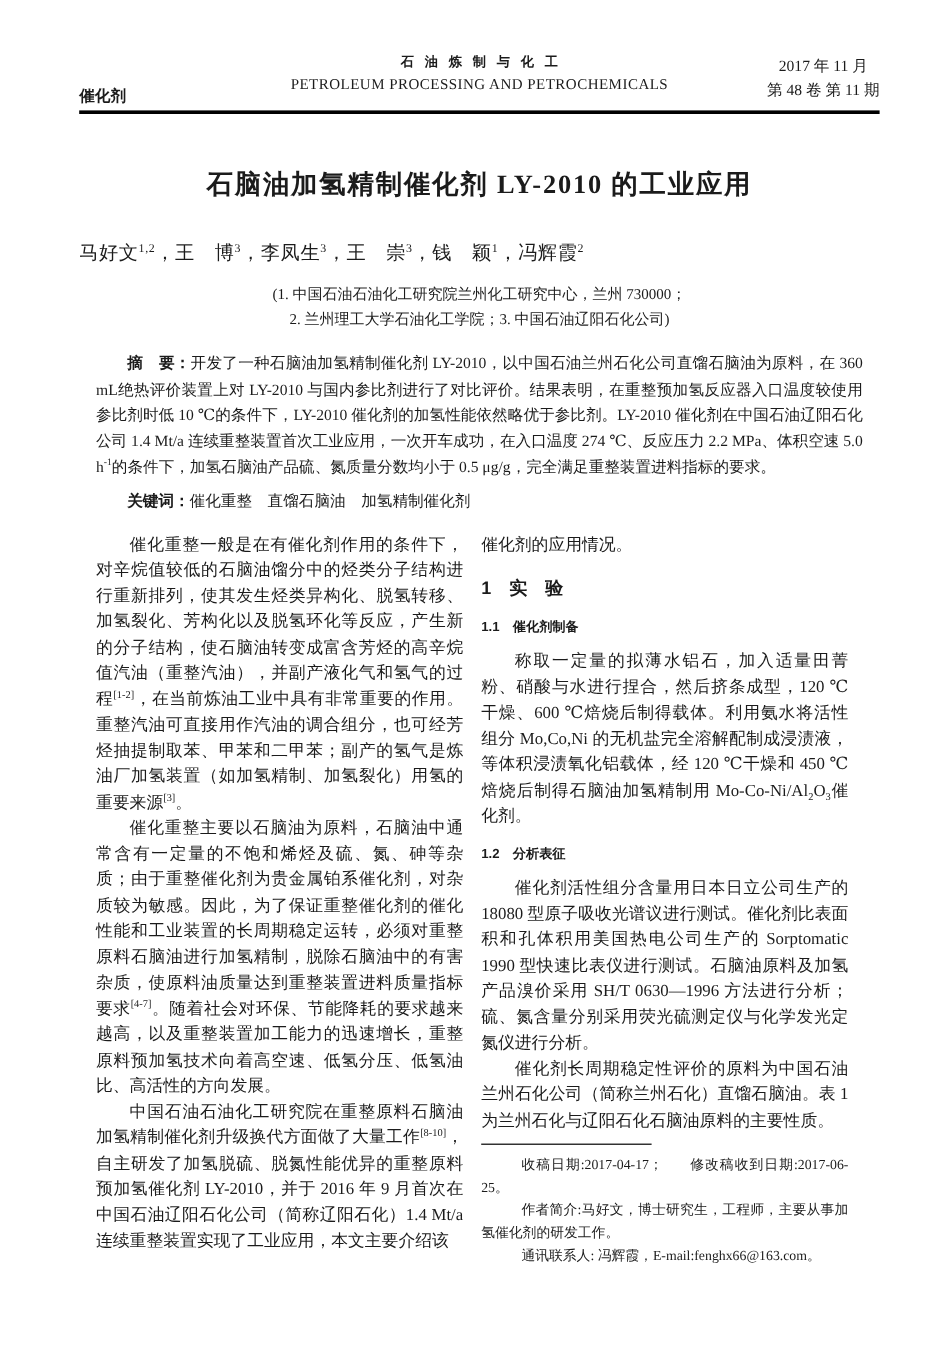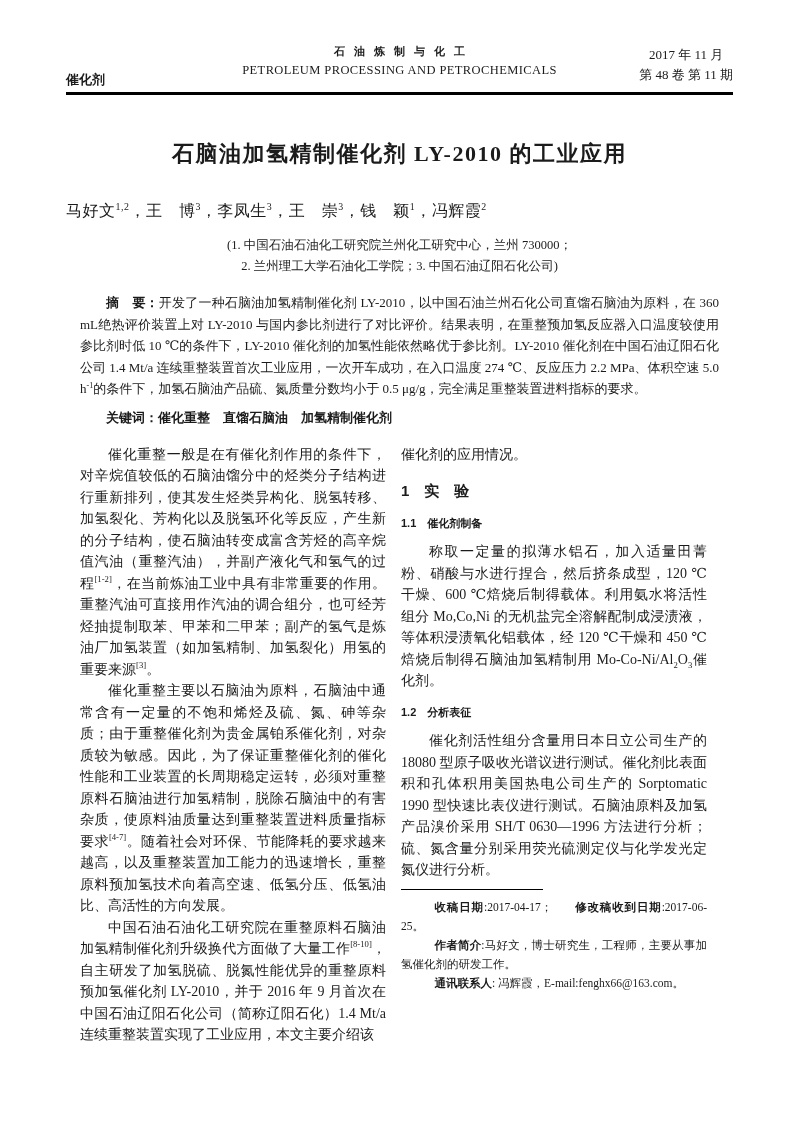--- a/index.html
+++ b/index.html
@@ -9,21 +9,21 @@
     margin:0 auto;
     background:#ffffff;
     color:#1b1b1b;
     font-family:"Liberation Serif","DejaVu Serif",serif;
     box-sizing:border-box;
     padding:42px 60px 0 66px;
     overflow:hidden;
   }
   sup { font-size:0.62em; line-height:0; vertical-align:super; }
   sub { font-size:0.62em; line-height:0; vertical-align:sub; }
-  b { font-weight:bold;padding-left:22px; }
+  b { font-weight:normal;padding-left:22px; }
 
   
   .header { position:relative; height:50px; border-bottom:3px solid #000; }
   .header-category {
     position:absolute; left:0; bottom:3px;
     font-size:13px; font-weight:bold;
   }
   .header-center { text-align:center; padding-top:2px; }
   .journal-cn { font-size:11px; font-weight:bold; letter-spacing:9px; text-indent:9px; }
   .journal-en { font-size:12.5px; margin-top:4px; letter-spacing:0.4px; }
@@ -47,21 +47,21 @@
   .abstract {
     margin:15px 14px 0 14px;
     font-size:13px; line-height:21.6px;
     text-align:justify; text-indent:2em;
   }
   .hei { font-family:"Liberation Sans","DejaVu Sans",sans-serif; font-weight:bold; }
   .keywords {
     margin:9px 14px 0 14px;
     font-size:13px; text-indent:2em;
   }
-  .keywords .kw-text { font-family:"Liberation Sans","DejaVu Sans",sans-serif; font-weight:bold; }
+  .keywords .kw-text { font-family:"Liberation Sans","DejaVu Sans",sans-serif; font-weight:normal; }
 
   
   .columns { display:flex; gap:15px; margin:17px 17px 0 14px; }
   .col { width:306px; font-size:14px; line-height:21.5px; text-align:justify; }
   .col p { margin:0; text-indent:2em; }
   .col p.no-indent { text-indent:0; }
   .sec-h1 {
     font-family:"Liberation Sans","DejaVu Sans",sans-serif;
     font-weight:bold; font-size:15px;
     margin:15px 0 11px 0; text-indent:0;
@@ -122,20 +122,21 @@
       <p class="no-indent">催化剂的应用情况。</p>
 
       <div class="sec-h1">1　实　验</div>
 
       <div class="sec-h2">1.1　催化剂制备</div>
       <p><span>称取一定量的拟薄水铝石，加入适量田菁粉、硝酸与水进行捏合，然后挤条成型，120 ℃干燥、600 ℃焙烧后制得载体。利用氨水将活性组分 Mo,Co,Ni 的无机盐完全溶解配制成浸渍液，等体积浸渍氧化铝载体，经 120 ℃干燥和 450 ℃焙烧后制得石脑油加氢精制用 Mo-Co-Ni/Al</span><sub>2</sub><span>O</span><sub>3</sub><span>催化剂。</span></p>
 
       <div class="sec-h2">1.2　分析表征</div>
       <p>催化剂活性组分含量用日本日立公司生产的 18080 型原子吸收光谱议进行测试。催化剂比表面积和孔体积用美国热电公司生产的 Sorptomatic 1990 型快速比表仪进行测试。石脑油原料及加氢产品溴价采用 SH/T 0630—1996 方法进行分析；硫、氮含量分别采用荧光硫测定仪与化学发光定氮仪进行分析。</p>
 
+      <p>催化剂长周期稳定性评价的原料为中国石油兰州石化公司（简称兰州石化）直馏石脑油。表 1 为兰州石化与辽阳石化石脑油原料的主要性质。</p>
 
       <div class="footnote">
         <div class="footnote-rule"></div>
         <p><b>收稿日期</b><span>:2017-04-17；</span><b>修改稿收到日期</b><span>:2017-06-25。</span></p>
         <p><b>作者简介</b><span>:马好文，博士研究生，工程师，主要从事加氢催化剂的研发工作。</span></p>
         <p><b>通讯联系人</b><span>: 冯辉霞，E-mail:fenghx66@163.com。</span></p>
       </div>
     </div>
 
   </div>

